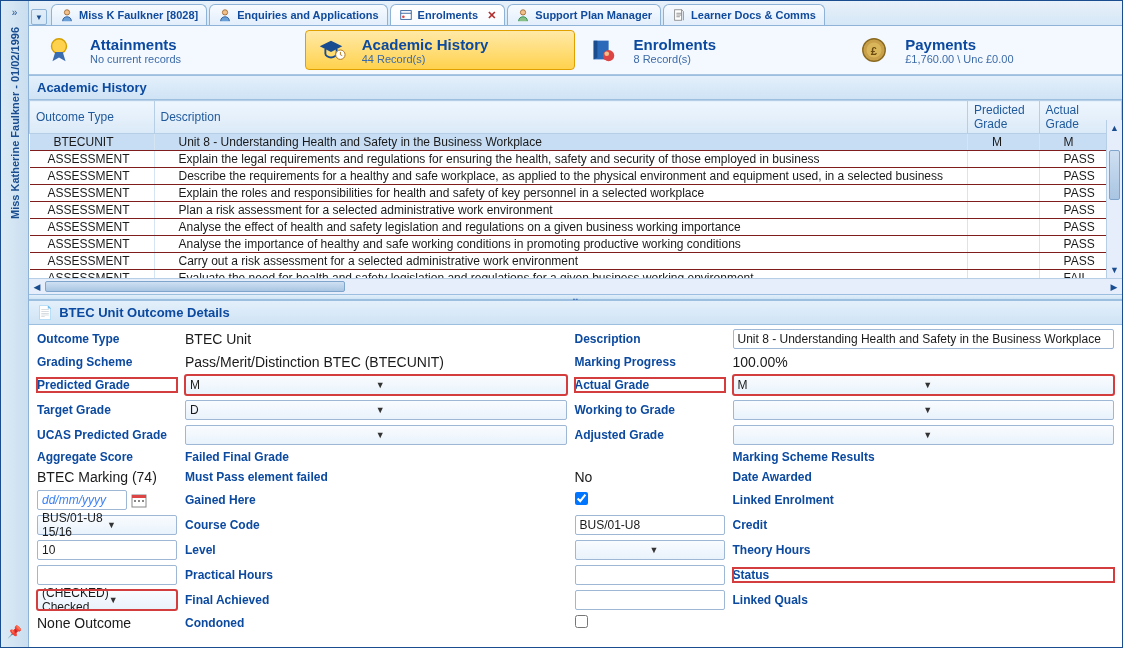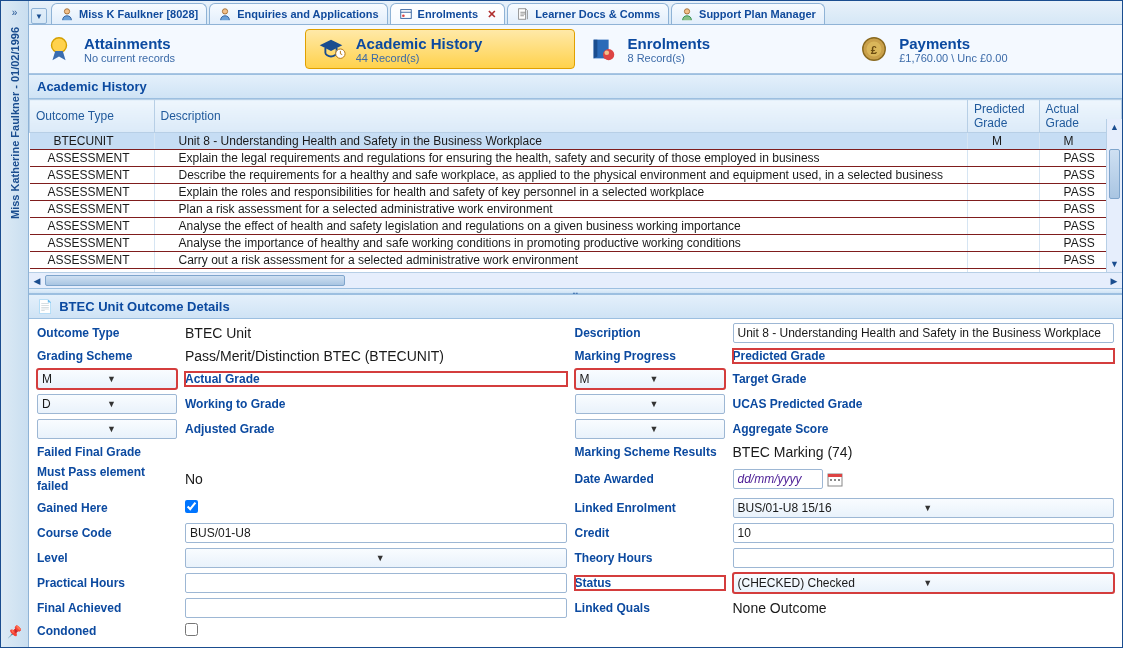--- a/index.html
+++ b/index.html
@@ -20,21 +20,21 @@
 .tabstrip { display:flex; align-items:flex-end; height:25px; background: linear-gradient(#e8f1fa,#d5e7f6); border-bottom:1px solid #8fb3d6; padding-left:2px; }
 .tab { display:flex; align-items:center; gap:5px; padding:3px 8px; border:1px solid #8fb3d6; border-bottom:none; border-radius:6px 6px 0 0; margin-right:2px; background:linear-gradient(#f7fbff,#e2eefb); color:#104a9c; font-weight:bold; cursor:pointer; font-size:11px; white-space:nowrap; }
 .tab.active { background:linear-gradient(#ffffff,#f6faff); }
 .tab-dropdown { width:16px; height:16px; border:1px solid #8fb3d6; border-radius:2px; display:flex; align-items:center; justify-content:center; margin-right:4px; color:#1a4d8f; cursor:pointer; font-size:8px; }
 .tab-icon { width:14px; height:14px; display:inline-block; }
 .person-icon svg, .tab-icon svg { width:14px; height:14px; }
 .close-x { color:#b03030; font-weight:bold; margin-left:4px; }
 
 
 .ribbon { display:flex; gap:2px; padding:4px 4px; background:#f4f9ff; border-bottom:1px solid #a9c5e2; }
-.card { flex:1; display:flex; align-items:center; gap:10px; padding:4px 10px; border:1px solid transparent; border-radius:4px; }
+.card { flex:1; display:flex; align-items:center; gap:16px; padding:4px 10px; border:1px solid transparent; border-radius:4px; }
 .card.selected { background:linear-gradient(#ffe9a8,#ffd24d); border:1px solid #e0a000; }
 .card-icon { width:30px; height:30px; display:flex; align-items:center; justify-content:center; }
 .card-title { color:#0c4aa0; font-weight:bold; font-size:15px; }
 .card-sub { color:#3b6aa8; font-size:11px; }
 
 
 .section-hdr { background:linear-gradient(#e4f0fb,#cfe3f5); color:#0c4aa0; font-weight:bold; font-size:13px; padding:4px 8px; border-top:1px solid #9cbfe0; border-bottom:1px solid #9cbfe0; display:flex; align-items:center; gap:6px; }
 .section-hdr .doc-icon { color:#0c4aa0; }
 
 
@@ -64,21 +64,21 @@
 
 .details { padding:4px 8px 8px 8px; display:grid; grid-template-columns: 140px 1fr 150px 1fr; column-gap:8px; row-gap:5px; align-items:center; }
 .details .lbl { color:#0c4aa0; font-weight:bold; font-size:12px; }
 .details .val { font-size:14px; }
 .combo { display:flex; align-items:center; height:20px; border:1px solid #9db7d4; background:linear-gradient(#f9fcff,#e9f2fb); padding:0 4px; border-radius:2px; cursor:pointer; }
 .combo span { flex:1; }
 .combo .dd { color:#333; font-size:9px; }
 .textfield { height:20px; border:1px solid #9db7d4; background:#fff; padding:0 4px; border-radius:2px; display:flex; align-items:center; }
 .readonly { background:#fff; }
 .datebox { display:flex; gap:4px; align-items:center; }
-.datebox .textfield { width:90px; font-style:italic; color:#4c1d95; }
+.datebox .textfield { width:90px; font-style:italic; color:#3b82f6; }
 .cal-icon { width:16px; height:16px; display:inline-block; }
 .highlight-red { outline:2px solid #d43d3d; outline-offset:-1px; }
 
 </style>
 </head>
 <body>
 
 <div class="root">
 
   <div class="sidebar">
@@ -109,32 +109,32 @@
         <span class="tab-icon"><svg viewBox="0 0 16 16">
               <rect x="2" y="3" width="12" height="10" fill="#fff" stroke="#2a5a9a"></rect>
               <path d="M2 6h12" stroke="#2a5a9a"></path>
               <circle cx="5" cy="10" r="1.5" fill="#d44"></circle>
             </svg></span>
         <span>Enrolments</span>
         <span class="close-x">✕</span>
       </div>
       <div class="tab">
         <span class="tab-icon"><svg viewBox="0 0 16 16">
+              <circle cx="8" cy="5" r="3" fill="#f2c08a" stroke="#a06a30"></circle>
+              <path d="M3 15c0-3 2-5 5-5s5 2 5 5" fill="#88c088" stroke="#2a8a4a"></path>
+            </svg></span>
+        <span>Support Plan Manager</span>
+      </div>
+      <div class="tab">
+        <span class="tab-icon"><svg viewBox="0 0 16 16">
               <rect x="3" y="2" width="8" height="12" fill="#fff" stroke="#888"></rect>
               <path d="M11 2l2 2v10" fill="none" stroke="#888"></path>
               <path d="M5 6h6M5 8h6M5 10h4" stroke="#888"></path>
             </svg></span>
         <span>Learner Docs &amp; Comms</span>
-      </div>
-      <div class="tab">
-        <span class="tab-icon"><svg viewBox="0 0 16 16">
-              <circle cx="8" cy="5" r="3" fill="#f2c08a" stroke="#a06a30"></circle>
-              <path d="M3 15c0-3 2-5 5-5s5 2 5 5" fill="#88c088" stroke="#2a8a4a"></path>
-            </svg></span>
-        <span>Support Plan Manager</span>
       </div>
     </div>
 
     <div class="ribbon">
       <div class="card">
         <div class="card-icon">
             <svg viewBox="0 0 32 32" width="30" height="30">
               <circle cx="16" cy="12" r="8" fill="#ffd24d" stroke="#d4a000" stroke-width="1.5"></circle>
               <path d="M12 18l-3 10 7-4 7 4-3-10" fill="#3a6db0"></path>
             </svg>
@@ -282,20 +282,21 @@
       <div class="lbl">Outcome Type</div>
       <div class="val">BTEC Unit</div>
       <div class="lbl">Description</div>
       <div class="textfield readonly">
           <span>Unit 8 - Understanding Health and Safety in the Business Workplace</span>
         </div>
 
       <div class="lbl">Grading Scheme</div>
       <div class="val">Pass/Merit/Distinction BTEC (BTECUNIT)</div>
       <div class="lbl">Marking Progress</div>
+      <div class="val">100.00%</div>
 
       <div class="lbl highlight-red">Predicted Grade</div>
       <div class="combo highlight-red">
           <span>M</span>
           <span class="dd">▼</span>
         </div>
       <div class="lbl highlight-red">Actual Grade</div>
       <div class="combo highlight-red">
           <span>M</span>
           <span class="dd">▼</span>

